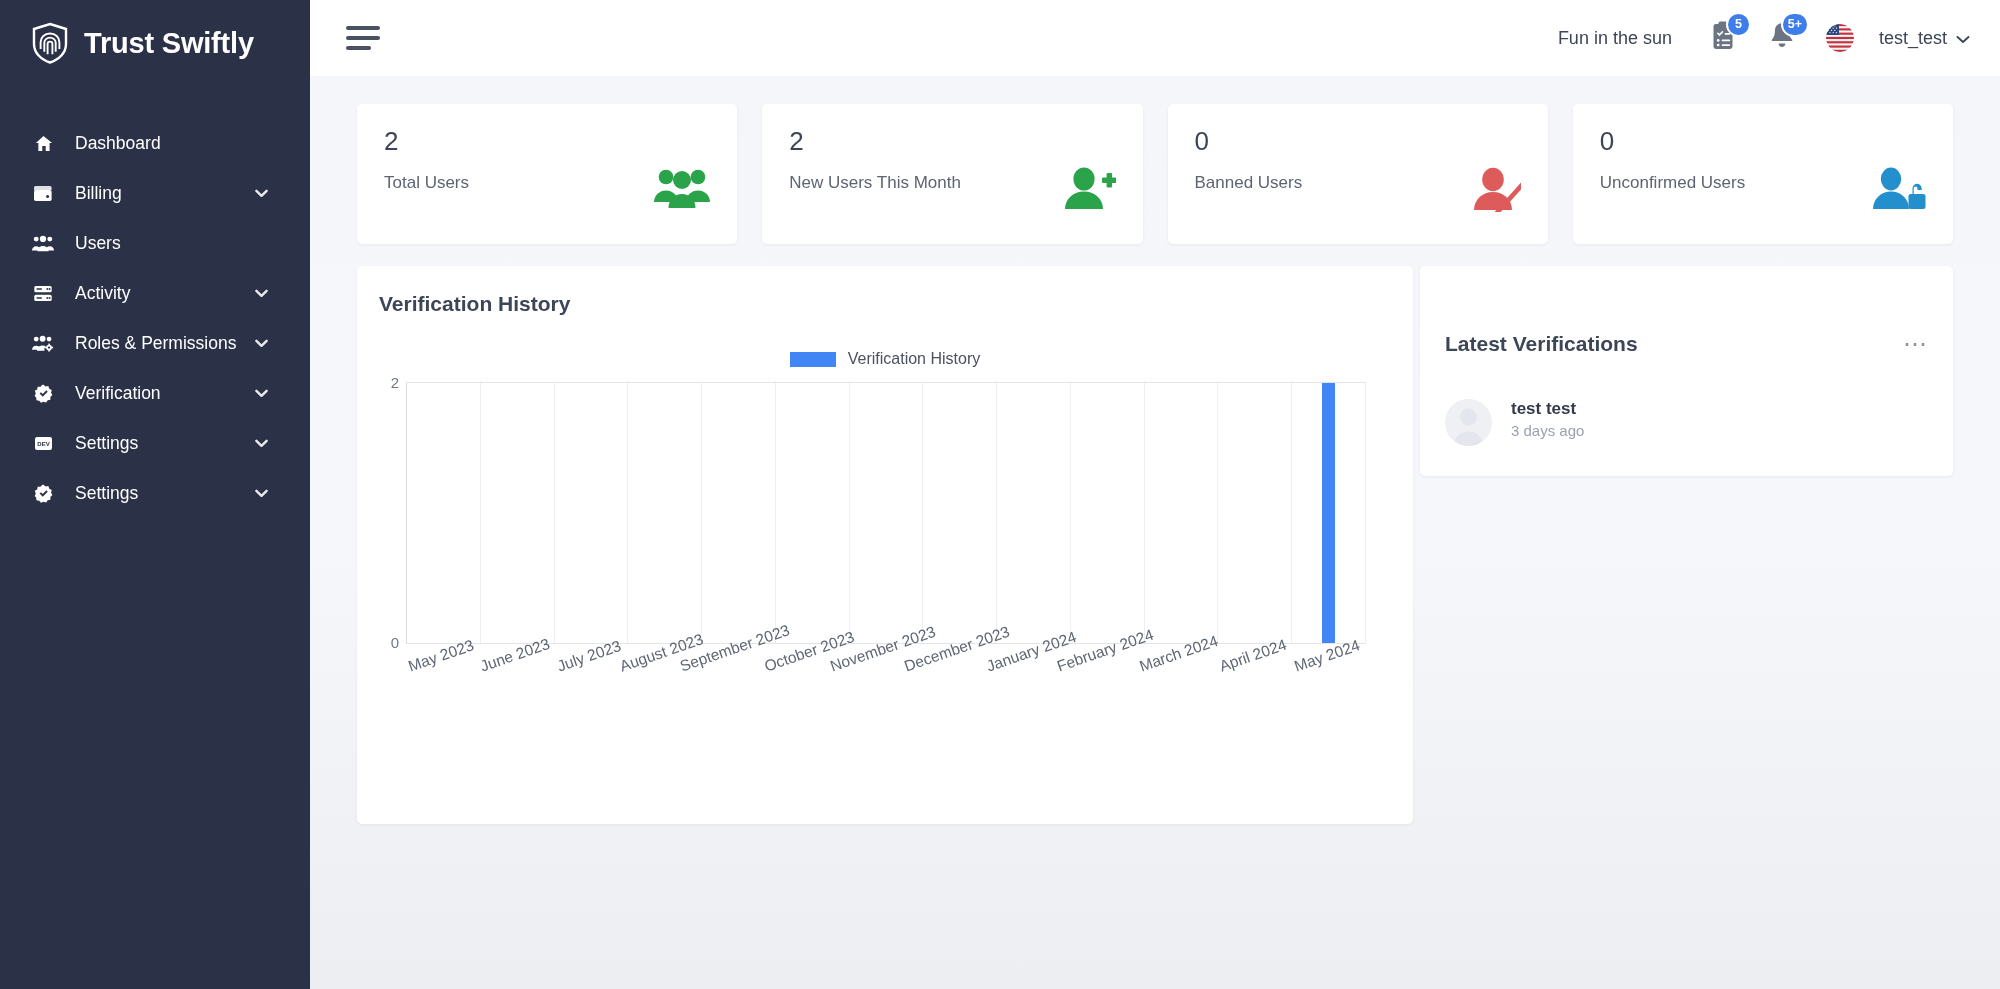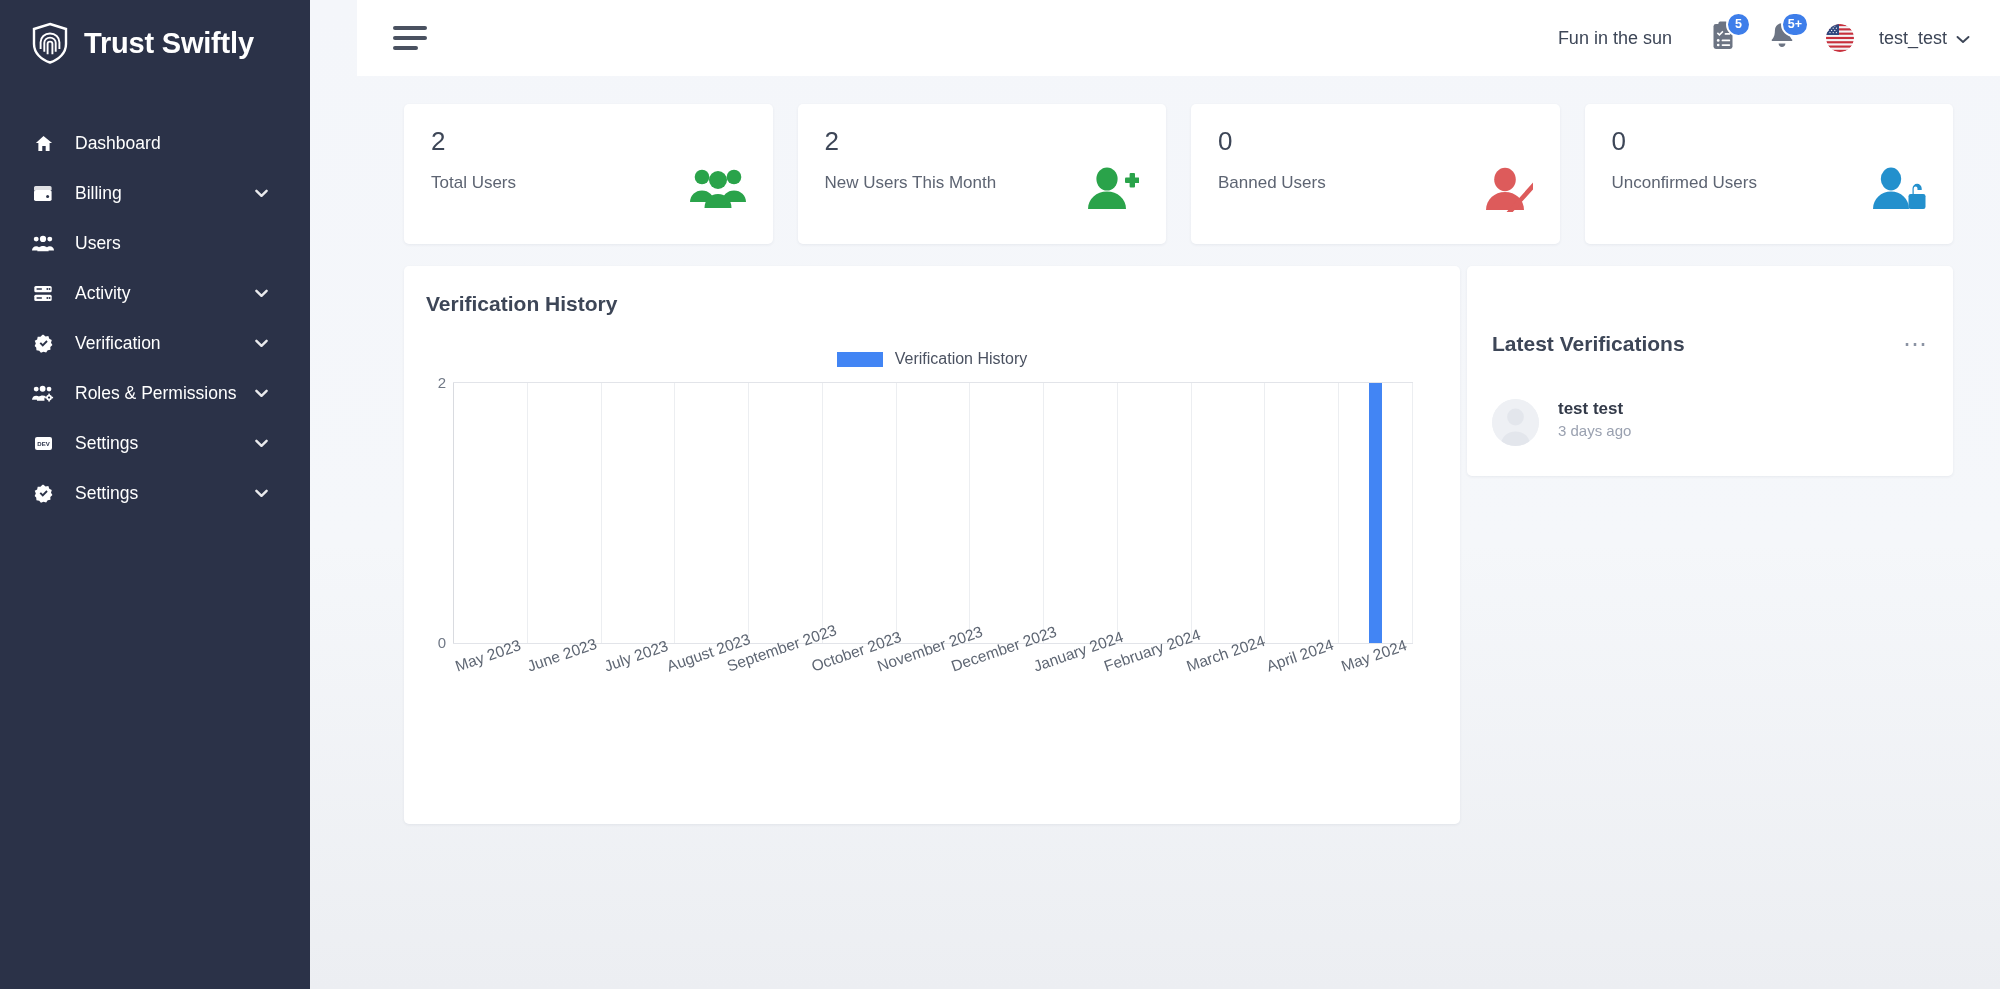--- a/index.html
+++ b/index.html
@@ -39,21 +39,20 @@
     color:#ffffff; font-size:17.5px; font-weight:400; margin-left:19px;
     white-space:nowrap; flex:1 1 auto;
   }
   .nav-chev { color:#ffffff; opacity:.9; display:flex; align-items:center; }
 
   
   .main {
     flex:1 1 auto; height:989px; position:relative;
     background:linear-gradient(180deg,#f4f6fa 0%,#f5f7fa 55%,#eceef2 100%);
     overflow:hidden;
-    padding-left:47px;
   }
   .topbar {
     height:76px; background:#ffffff; display:flex; align-items:center;
     padding:0 30px 0 36px;
   }
   .hamburger { width:34px; cursor:pointer; }
   .hamburger span {
     display:block; height:4px; border-radius:2px; background:#4a5160; margin-bottom:6px;
   }
   .hamburger span:nth-child(1){ width:34px; }
@@ -223,50 +222,50 @@
         <span class="nav-label">Activity</span>
         <span class="nav-chev">
           <svg width="13" height="9" viewBox="0 0 13 9" fill="none" stroke="currentColor" stroke-width="2.4" stroke-linecap="round" stroke-linejoin="round">
               <path d="M1.4 1.8 L6.5 6.8 L11.6 1.8"></path>
             </svg>
         </span>
       </div>
 
       <div class="nav-item">
         <span class="nav-icon">
-          <svg width="19" height="19" viewBox="0 0 20 20" fill="currentColor">
-            <path d="M10 .7l2.2 1.9 2.9-.4 1 2.8 2.6 1.4-.8 2.8 1.5 2.5-2.2 1.9.1 2.9-2.9.6-1.6 2.5-2.8-.9-2.7 1.1-1.8-2.3-2.9-.3-.3-2.9L.7 12.6l1.2-2.7-1.1-2.7 2.5-1.5.6-2.9 2.9.2L8.9.8z"></path>
-            <path d="M5.9 10.1l1.4-1.4 1.9 1.9 3.8-3.9 1.4 1.4-5.2 5.3z" fill="#2b3248"></path>
-          </svg>
-        </span>
-        <span class="nav-label">Verification</span>
-        <span class="nav-chev">
-          <svg width="13" height="9" viewBox="0 0 13 9" fill="none" stroke="currentColor" stroke-width="2.4" stroke-linecap="round" stroke-linejoin="round">
-              <path d="M1.4 1.8 L6.5 6.8 L11.6 1.8"></path>
-            </svg>
-        </span>
-      </div>
-
-      <div class="nav-item">
-        <span class="nav-icon">
           <svg width="22" height="17" viewBox="0 0 24 18" fill="currentColor">
             <circle cx="4.6" cy="4.2" r="2.7"></circle>
               <circle cx="11.6" cy="3.8" r="3.2"></circle>
             <circle cx="18.6" cy="4.2" r="2.6"></circle>
             <path d="M0 15.8c0-2.6 2-4.4 4.6-4.4s4.6 1.8 4.6 4.4z"></path>
             <path d="M5.4 16.8c0-3.2 2.6-5.5 6.2-5.5 1.3 0 2.5.3 3.4.8a4.7 4.7 0 00-1.4 4.7z"></path>
             <circle cx="18.6" cy="13.4" r="3.1"></circle>
             <circle cx="18.6" cy="13.4" r="1.25" fill="#2b3248"></circle>
             <rect x="17.8" y="9.1" width="1.7" height="2" fill="currentColor"></rect>
             <rect x="17.8" y="15.8" width="1.7" height="2" fill="currentColor"></rect>
             <rect x="14.3" y="12.6" width="2" height="1.7" fill="currentColor"></rect>
             <rect x="21" y="12.6" width="2" height="1.7" fill="currentColor"></rect>
           </svg>
         </span>
         <span class="nav-label">Roles &amp; Permissions</span>
+        <span class="nav-chev">
+          <svg width="13" height="9" viewBox="0 0 13 9" fill="none" stroke="currentColor" stroke-width="2.4" stroke-linecap="round" stroke-linejoin="round">
+              <path d="M1.4 1.8 L6.5 6.8 L11.6 1.8"></path>
+            </svg>
+        </span>
+      </div>
+
+      <div class="nav-item">
+        <span class="nav-icon">
+          <svg width="19" height="19" viewBox="0 0 20 20" fill="currentColor">
+            <path d="M10 .7l2.2 1.9 2.9-.4 1 2.8 2.6 1.4-.8 2.8 1.5 2.5-2.2 1.9.1 2.9-2.9.6-1.6 2.5-2.8-.9-2.7 1.1-1.8-2.3-2.9-.3-.3-2.9L.7 12.6l1.2-2.7-1.1-2.7 2.5-1.5.6-2.9 2.9.2L8.9.8z"></path>
+            <path d="M5.9 10.1l1.4-1.4 1.9 1.9 3.8-3.9 1.4 1.4-5.2 5.3z" fill="#2b3248"></path>
+          </svg>
+        </span>
+        <span class="nav-label">Verification</span>
         <span class="nav-chev">
           <svg width="13" height="9" viewBox="0 0 13 9" fill="none" stroke="currentColor" stroke-width="2.4" stroke-linecap="round" stroke-linejoin="round">
               <path d="M1.4 1.8 L6.5 6.8 L11.6 1.8"></path>
             </svg>
         </span>
       </div>
 
       <div class="nav-item">
         <span class="nav-icon">
           <svg width="19" height="17" viewBox="0 0 20 18" fill="currentColor">

